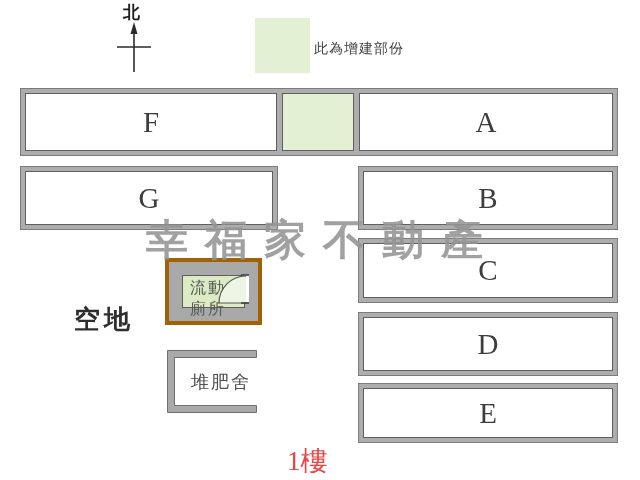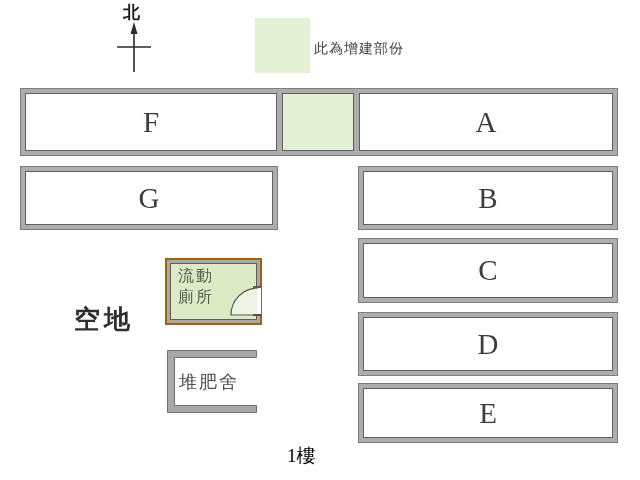--- a/index.html
+++ b/index.html
@@ -47,39 +47,39 @@
     font-family:"Liberation Sans", sans-serif;font-weight:bold;
     font-size:42px;letter-spacing:17px;color:rgba(148,148,148,0.88);
   }
   
   .open-area{
     position:absolute;left:74px;top:302px;font-size:26px;color:#2e2e2e;letter-spacing:4px;font-weight:bold;
   }
   
   .toilet{
     position:absolute;left:165px;top:258px;width:97px;height:67px;box-sizing:border-box;
-    background:#a9a9a9;border:2px solid #a16207;padding:3px;
+    background:#a9a9a9;border:4px solid #a16207;padding:13px;
   }
   .toilet-inner{
     position:relative;width:100%;height:100%;box-sizing:border-box;
     background:#dcebc5;border:1px solid #5d5d5d;
   }
   .toilet-text{
     position:absolute;left:7px;top:1px;font-size:16px;line-height:21px;color:#555a4e;
     letter-spacing:2px;
   }
   .door-svg{position:absolute;right:-5px;bottom:0px;overflow:visible;}
   
   .shed{position:absolute;left:167px;top:350px;width:90px;height:63px;}
   .shed-label{
-    position:absolute;left:12px;top:20px;font-size:18px;color:#4f4f4f;letter-spacing:2px;
+    position:absolute;left:24px;top:20px;font-size:18px;color:#4f4f4f;letter-spacing:2px;
   }
   
   .floor-label{
-    position:absolute;left:287px;top:443px;font-size:19px;color:#000000;
+    position:absolute;left:287px;top:443px;font-size:27px;color:#ef4444;
   }
 </style>
 </head>
 <body>
 
 <div class="canvas">
 
   <div class="compass">
     <div class="compass-label">北</div>
     <svg class="compass-arrow" width="50" height="56" viewBox="0 0 50 56">
@@ -131,16 +131,17 @@
     </div>
   </div>
 
   <div class="shed">
     <svg width="90" height="63" viewBox="0 0 90 63">
       <path d="M0.5,0.5 H89.5 V7.5 H7.5 V55.5 H89.5 V62.5 H0.5 Z" fill="#a9a9a9" stroke="#6f6f6f" stroke-width="1"></path>
     </svg>
     <div class="shed-label">堆肥舍</div>
   </div>
 
+  <div class="watermark">幸福家不動產</div>
 
   <div class="floor-label">1樓</div>
 
 </div>
 
 </body></html>

